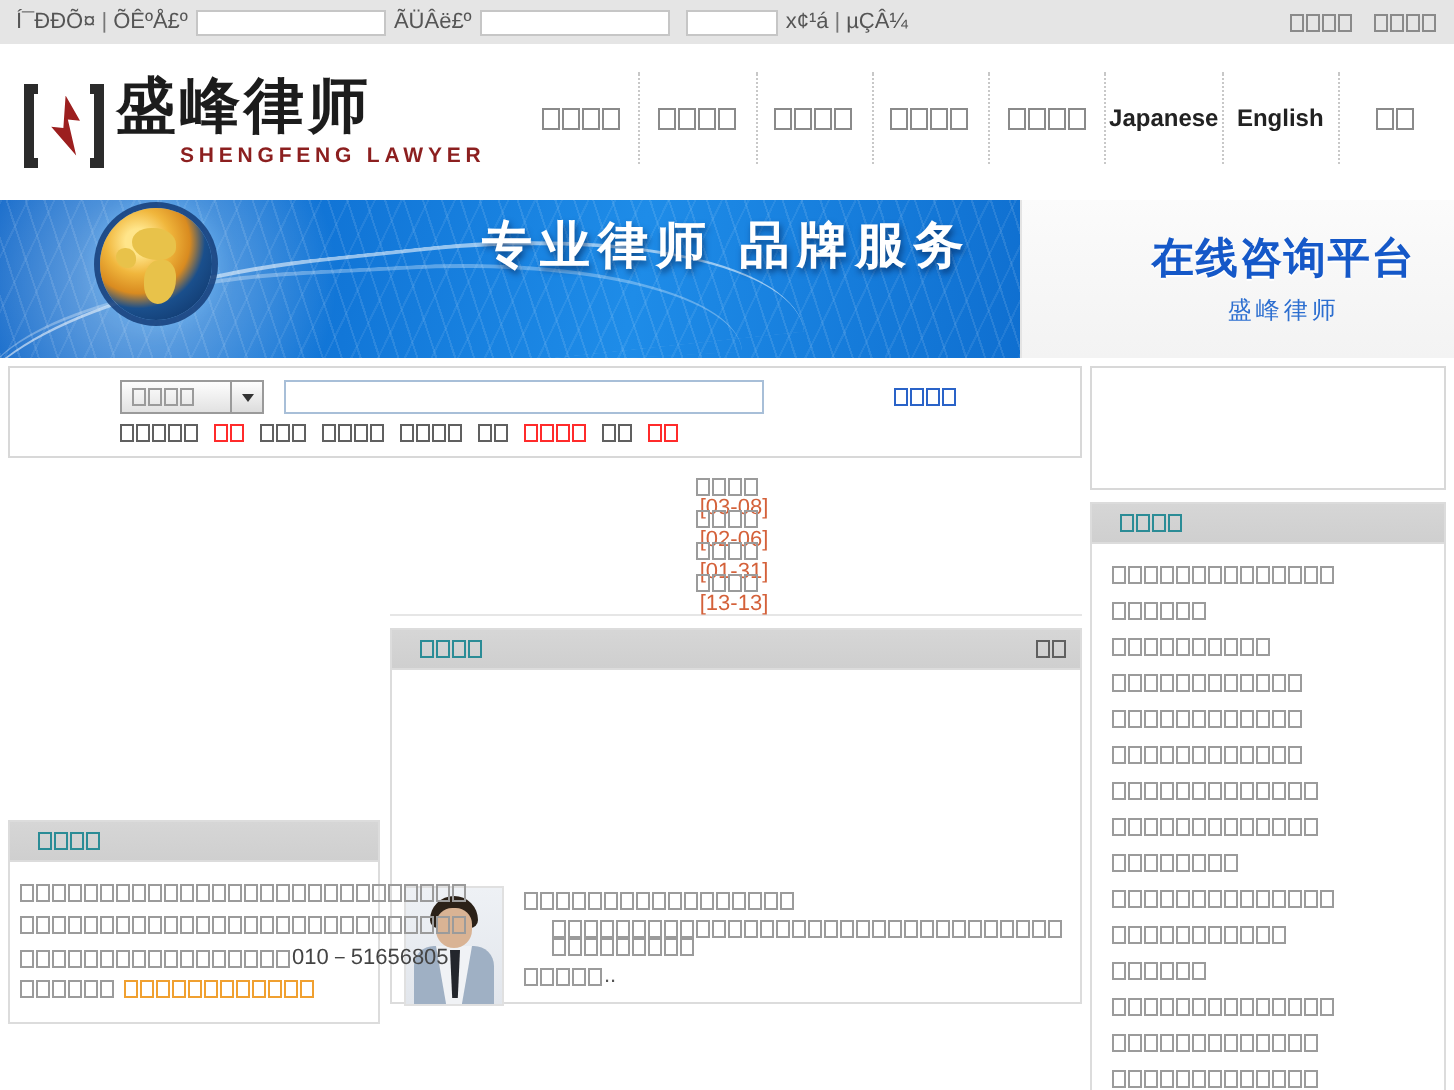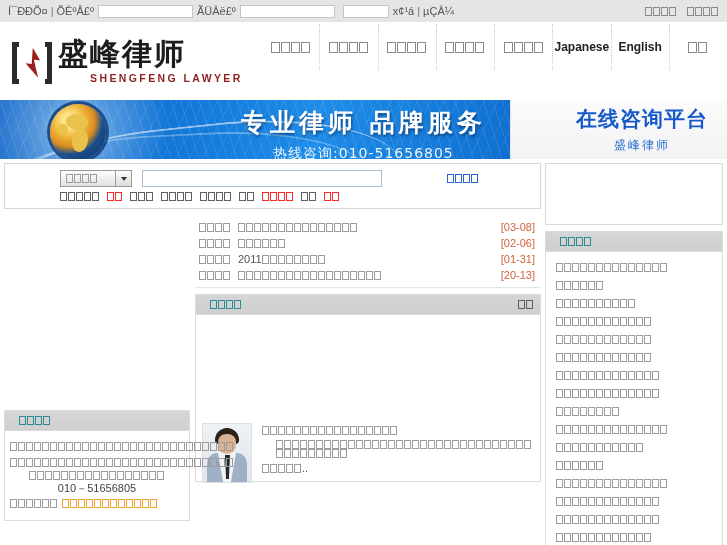--- a/index.html
+++ b/index.html
@@ -69,34 +69,34 @@
   .logo-cn{
     font-size:30px;font-weight:bold;color:#1c1c1c;
     letter-spacing:2px;line-height:1.05;
     font-family:"DejaVu Sans",sans-serif;
   }
   .logo-en{
     font-size:10.5px;font-weight:bold;color:#8c1f1f;
     letter-spacing:2.4px;margin-top:2px;padding-left:32px;
   }
   .nav{
-    position:absolute;left:262px;right:0;top:2px;height:46px;
+    position:absolute;left:262px;right:0;top:14px;height:46px;
     display:flex;align-items:center;
   }
   .nav-item{
     flex:1;text-align:center;font-size:12px;color:#333;
     border-left:1px dotted #c8c8c8;height:46px;
     display:flex;align-items:center;justify-content:center;
     cursor:pointer;
   }
   .nav-item:first-child{border-left:none;}
   .nav-item.word{font-weight:bold;font-size:12px;color:#222;}
 
   
-  .bannerrow{display:flex;height:59px;}
+  .bannerrow{display:flex;height:79px;}
   .banner{
     width:545px;position:relative;overflow:hidden;
     background:
       radial-gradient(circle at 14% 50%, rgba(255,255,255,.35) 0 6%, rgba(255,255,255,0) 22%),
       linear-gradient(100deg,#0b64c8 0%,#1277d8 35%,#1e8ce8 62%,#0f6fd0 100%);
   }
   .banner .mesh{
     position:absolute;inset:0;opacity:.35;
     background-image:
       repeating-linear-gradient(72deg, rgba(255,255,255,.30) 0 1px, transparent 1px 9px),
@@ -194,21 +194,21 @@
     margin:4px 4px 0 0;height:60px;border:1px solid #d8d8d8;background:#fff;
   }
 
   
   .midcol{margin-left:195px;}
   .news{
     margin:6px 4px 0 0;padding:4px 6px 4px 4px;background:#fff;
     border-bottom:1px solid #e6e6e6;
   }
   .news-item{
-    display:flex;align-items:center;height:16px;font-size:12px;
+    display:flex;align-items:center;height:16px;font-size:12px;flex-direction:column;
   }
   .news-cat{margin-right:7px;}
   .news-title{flex:1;overflow:hidden;cursor:pointer;}
   .news-date{color:#d4613a;font-size:11px;white-space:nowrap;
     font-family:"Liberation Sans",sans-serif;}
 
   
   .panel{margin:6px 4px 0 0;border:1px solid #dcdcdc;background:#fff;}
   .panel-head{
     height:19px;display:flex;align-items:center;justify-content:space-between;
@@ -330,21 +330,20 @@
       <div class="mesh"></div>
       <div class="swoosh"></div>
       <div class="swoosh2"></div>
       <div class="globe">
         <span class="land l1"></span>
         <span class="land l2"></span>
         <span class="land l3"></span>
       </div>
       <div class="banner-txt">
         <div class="banner-title">专业律师  品牌服务</div>
-        <div class="banner-sub">热线咨询:010-51656805</div>
       </div>
     </div>
     <div class="banner-right">
       <div class="br-title">在线咨询平台</div>
       <div class="br-sub">盛峰律师</div>
     </div>
   </div>
 
   <div class="body-wrap">
 
@@ -391,21 +390,21 @@
             <span class="news-cat tofu sm gray"><i></i><i></i><i></i><i></i></span>
             <span class="news-title" style="flex:1;display:flex;align-items:center;">
               <span style="font-size:11px;color:#555;font-family:'Liberation Sans',sans-serif;">2011</span>
               <span class="tofu sm gray"><i></i><i></i><i></i><i></i><i></i><i></i><i></i><i></i></span>
             </span>
             <span class="news-date">[01-31]</span>
           </div>
           <div class="news-item">
             <span class="news-cat tofu sm gray"><i></i><i></i><i></i><i></i></span>
             <span class="news-title tofu sm gray"><i></i><i></i><i></i><i></i><i></i><i></i><i></i><i></i><i></i><i></i><i></i><i></i><i></i><i></i><i></i><i></i><i></i><i></i></span>
-            <span class="news-date">[20-13]</span>
+            <span class="news-date">[13-13]</span>
           </div>
         </div>
 
         <div class="panel" style="height:186px;">
           <div class="panel-head">
             <span class="tofu sm teal"><i></i><i></i><i></i><i></i></span>
             <span class="tofu sm dark"><i></i><i></i></span>
           </div>
           <div class="panel-body" style="height:100px;"></div>
           <div class="intro">
@@ -493,21 +492,21 @@
   </div>
 
   <div class="leftpanel">
     <div class="panel-head">
       <span class="tofu sm teal"><i></i><i></i><i></i><i></i></span>
       <span></span>
     </div>
     <div class="lp-body">
       <div class="lp-line tofu sm gray"><i></i><i></i><i></i><i></i><i></i><i></i><i></i><i></i><i></i><i></i><i></i><i></i><i></i><i></i><i></i><i></i><i></i><i></i><i></i><i></i><i></i><i></i><i></i><i></i><i></i><i></i><i></i><i></i></div>
       <div class="lp-line tofu sm gray"><i></i><i></i><i></i><i></i><i></i><i></i><i></i><i></i><i></i><i></i><i></i><i></i><i></i><i></i><i></i><i></i><i></i><i></i><i></i><i></i><i></i><i></i><i></i><i></i><i></i><i></i><i></i><i></i></div>
-      <div class="lp-line" style="display:flex;align-items:center;flex-direction:column;">
+      <div class="lp-line" style="display:flex;align-items:center;">
         <span class="tofu sm gray"><i></i><i></i><i></i><i></i><i></i><i></i><i></i><i></i><i></i><i></i><i></i><i></i><i></i><i></i><i></i><i></i><i></i></span>
         <span class="phone">010－51656805</span>
       </div>
       <div class="lp-line" style="display:flex;align-items:center;gap:4px;">
         <span class="tofu sm gray"><i></i><i></i><i></i><i></i><i></i><i></i></span>
         <span class="tofu sm orange"><i></i><i></i><i></i><i></i><i></i><i></i><i></i><i></i><i></i><i></i><i></i><i></i></span>
       </div>
     </div>
   </div>
 

